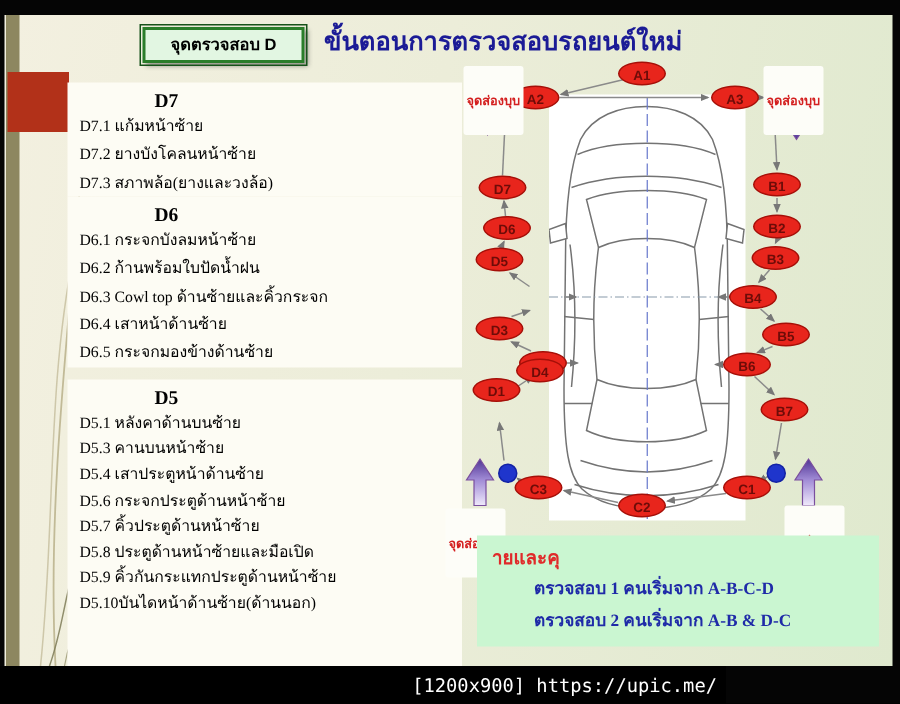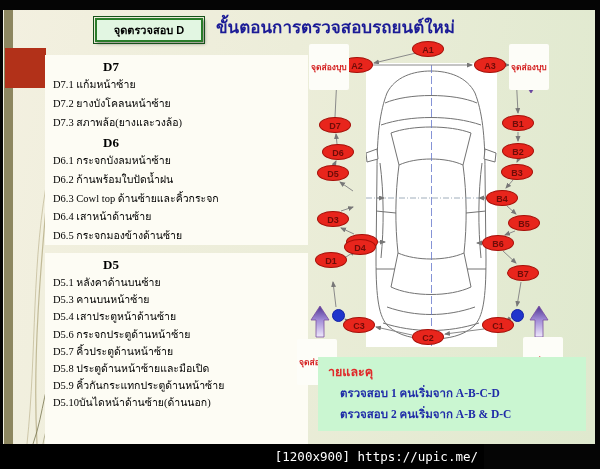--- a/index.html
+++ b/index.html
@@ -32,21 +32,21 @@
         border:1px solid #a50f08;color:#6e0c08;font-size:9px;font-weight:bold;
         text-align:center;line-height:16px;box-sizing:border-box;}
   .dot{position:absolute;width:13px;height:13px;border-radius:50%;background:#1f35cc;border:1px solid #1322a5;box-sizing:border-box;}
   .sight{position:absolute;font-size:8.5px;font-weight:bold;color:#d42020;background:#fdfdf8;
          padding:16px 2px;border-radius:2px;white-space:nowrap;}
   #sight-tl{left:306px;top:34px;} #sight-tr{left:506px;top:34px;}
   #sight-bl{left:294px;top:329px;} #sight-br{left:520px;top:327px;}
   .note{position:absolute;left:315px;top:347px;width:268px;height:74px;background:#caf6d1;}
   .note-title{color:#e02a2a;font-weight:bold;font-size:12.5px;padding:5px 0 1px 10px;
               font-family:"Liberation Serif",serif;}
-  .note-line{color:#1f2ba8;font-weight:bold;font-size:11.5px;line-height:21px;padding-left:22px;
+  .note-line{color:#1f2ba8;font-weight:bold;font-size:11.5px;line-height:21px;padding-left:38px;
              font-family:"Liberation Serif",serif;white-space:nowrap;}
   .bottombar{position:absolute;left:0;top:444px;width:484px;height:25px;background:#000;
              text-align:right;}
   .watermark{color:#fff;font-family:"DejaVu Sans Mono",monospace;font-size:12.5px;
              line-height:25px;padding-right:6px;}
 </style>
 </head>
 <body>
 
 <div class="frame">

